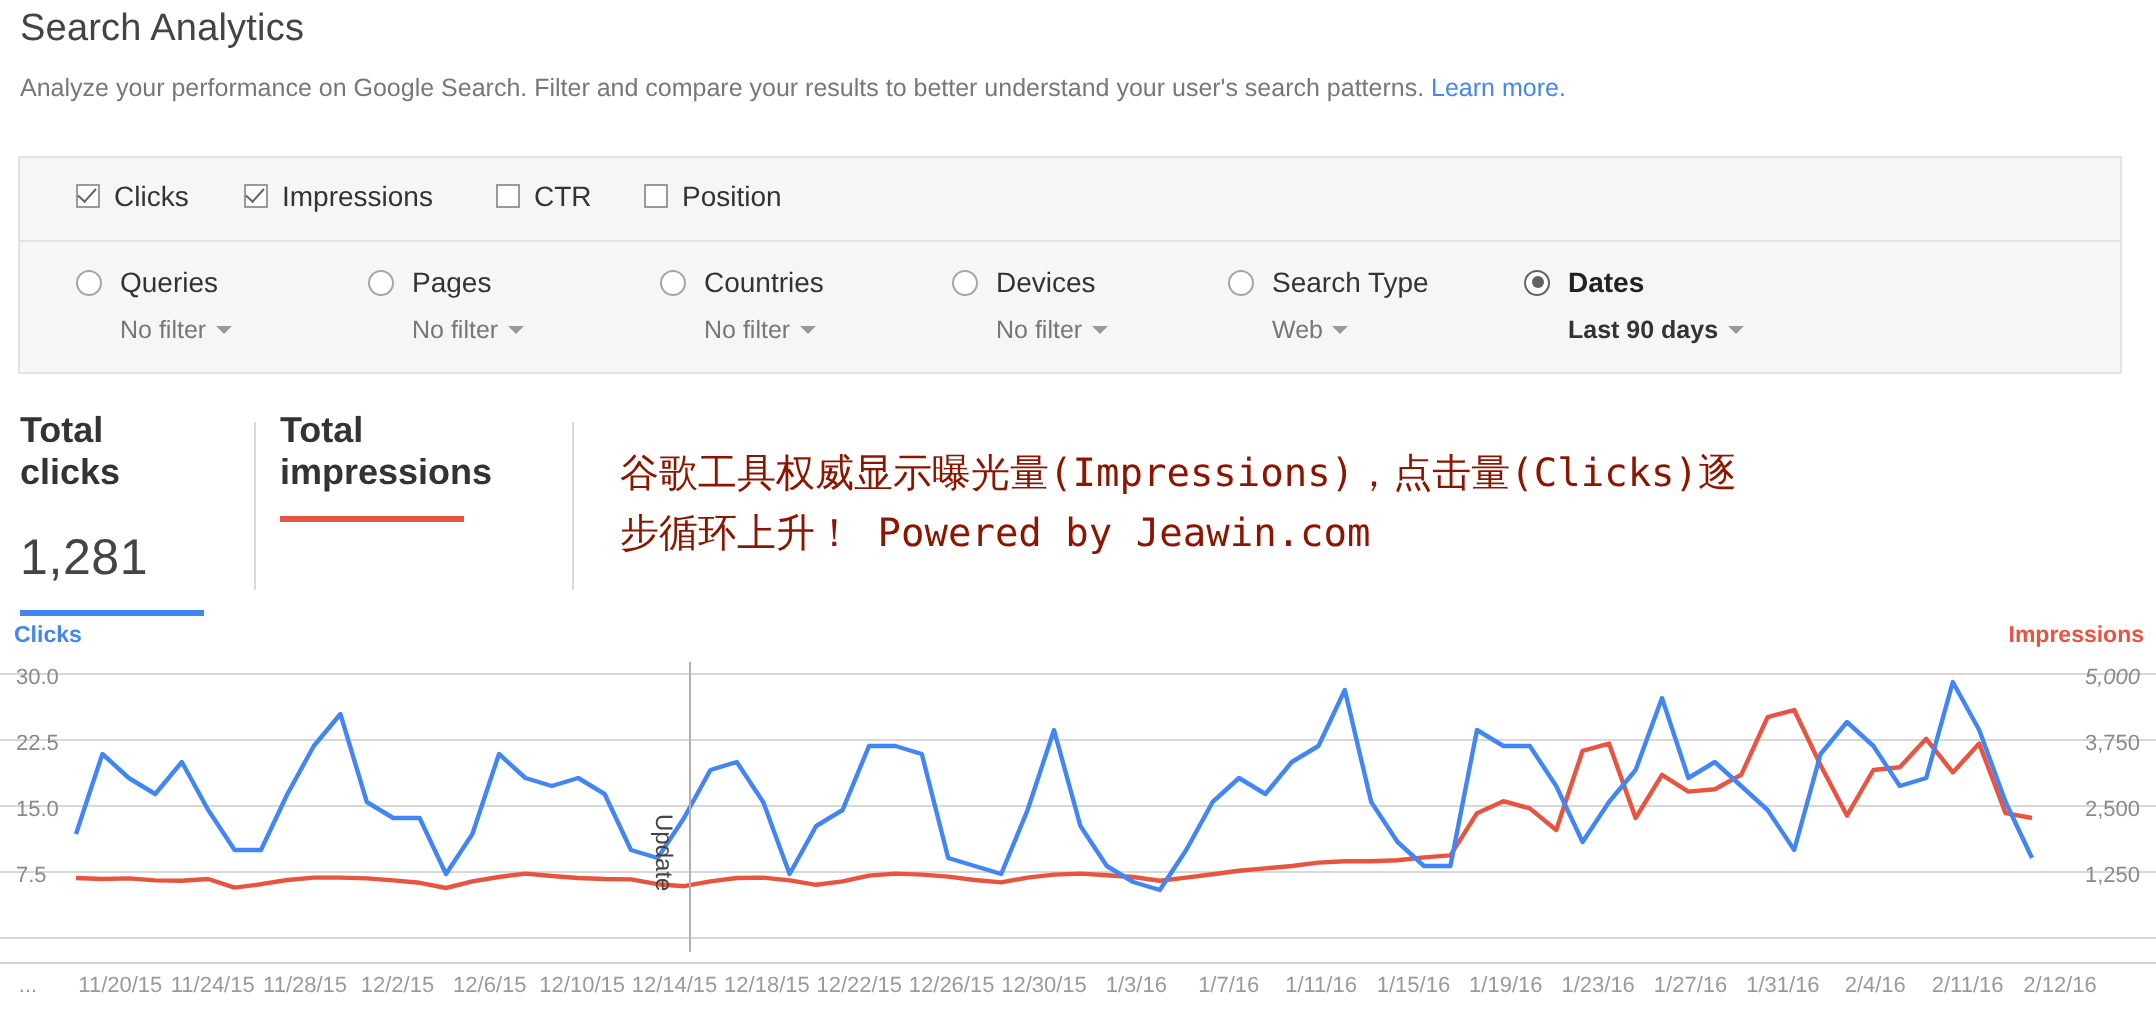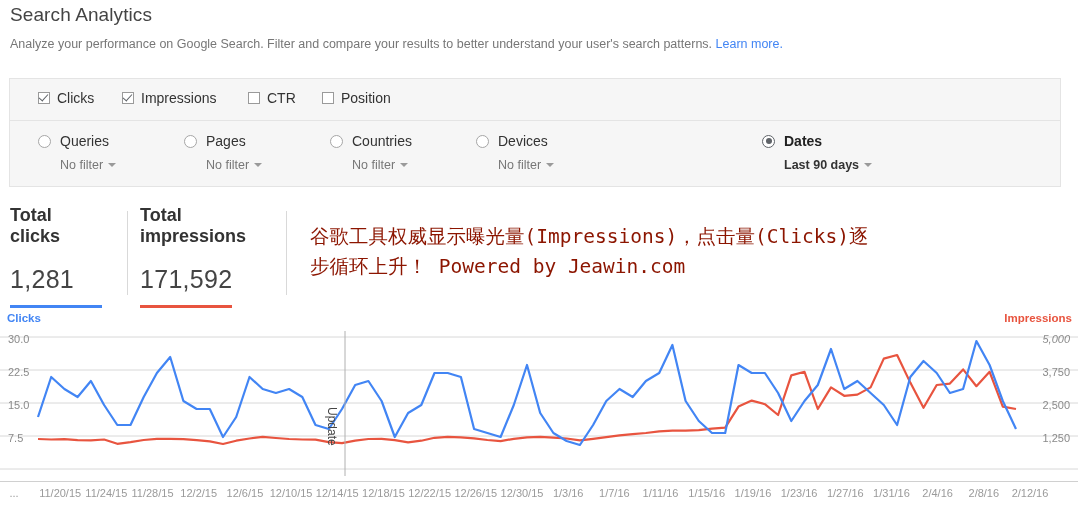--- a/index.html
+++ b/index.html
@@ -164,40 +164,46 @@
         </div>
         <div class="dim-sub"><span>No filter</span><span class="caret"></span></div>
       </div>
       <div class="dim" style="left:466px;">
         <div class="dim-head">
           <span class="radio"></span>
           <span>Devices</span>
         </div>
         <div class="dim-sub"><span>No filter</span><span class="caret"></span></div>
       </div>
+      <div class="dim" style="left:604px;">
+        <div class="dim-head">
+          <span class="radio"></span>
+          <span>Search Type</span>
+        </div>
+        <div class="dim-sub"><span>Web</span><span class="caret"></span></div>
+      </div>
       <div class="dim active" style="left:752px;">
         <div class="dim-head">
           <span class="radio sel"></span>
           <span>Dates</span>
         </div>
         <div class="dim-sub"><span>Last 90 days</span><span class="caret"></span></div>
       </div>
     </div>
   </div>
 
   <div class="totals">
     <div class="total-card" style="left:0;">
       <div class="lbl">Total clicks</div>
       <div class="val">1,281</div>
       <div class="bar" style="background:#4285f4;"></div>
     </div>
     <div class="vline" style="left:117px;"></div>
     <div class="total-card" style="left:130px;">
       <div class="lbl">Total impressions</div>
-      <div class="val">171,592</div>
       <div class="bar" style="background:#e8543f;"></div>
     </div>
     <div class="vline" style="left:276px;"></div>
   </div>
 
   <div class="watermark"><span>谷歌工具权威显示曝光量(Impressions)，点击量(Clicks)逐</span><br><span>步循环上升！ Powered by Jeawin.com</span></div>
 
   <div class="chart-wrap">
     <div class="legend-left">Clicks</div>
     <div class="legend-right">Impressions</div>
@@ -242,17 +248,17 @@
         <div class="xtick" style="left: 522px;">12/30/15</div>
         <div class="xtick" style="left: 568.182px;">1/3/16</div>
         <div class="xtick" style="left: 614.364px;">1/7/16</div>
         <div class="xtick" style="left: 660.545px;">1/11/16</div>
         <div class="xtick" style="left: 706.727px;">1/15/16</div>
         <div class="xtick" style="left: 752.909px;">1/19/16</div>
         <div class="xtick" style="left: 799.091px;">1/23/16</div>
         <div class="xtick" style="left: 845.273px;">1/27/16</div>
         <div class="xtick" style="left: 891.455px;">1/31/16</div>
         <div class="xtick" style="left: 937.636px;">2/4/16</div>
-        <div class="xtick" style="left: 983.818px;">2/8/16</div>
+        <div class="xtick" style="left: 983.818px;">2/11/16</div>
         <div class="xtick" style="left: 1030px;">2/12/16</div>
       </div>
   </div>
 </div>
 
 </body></html>

